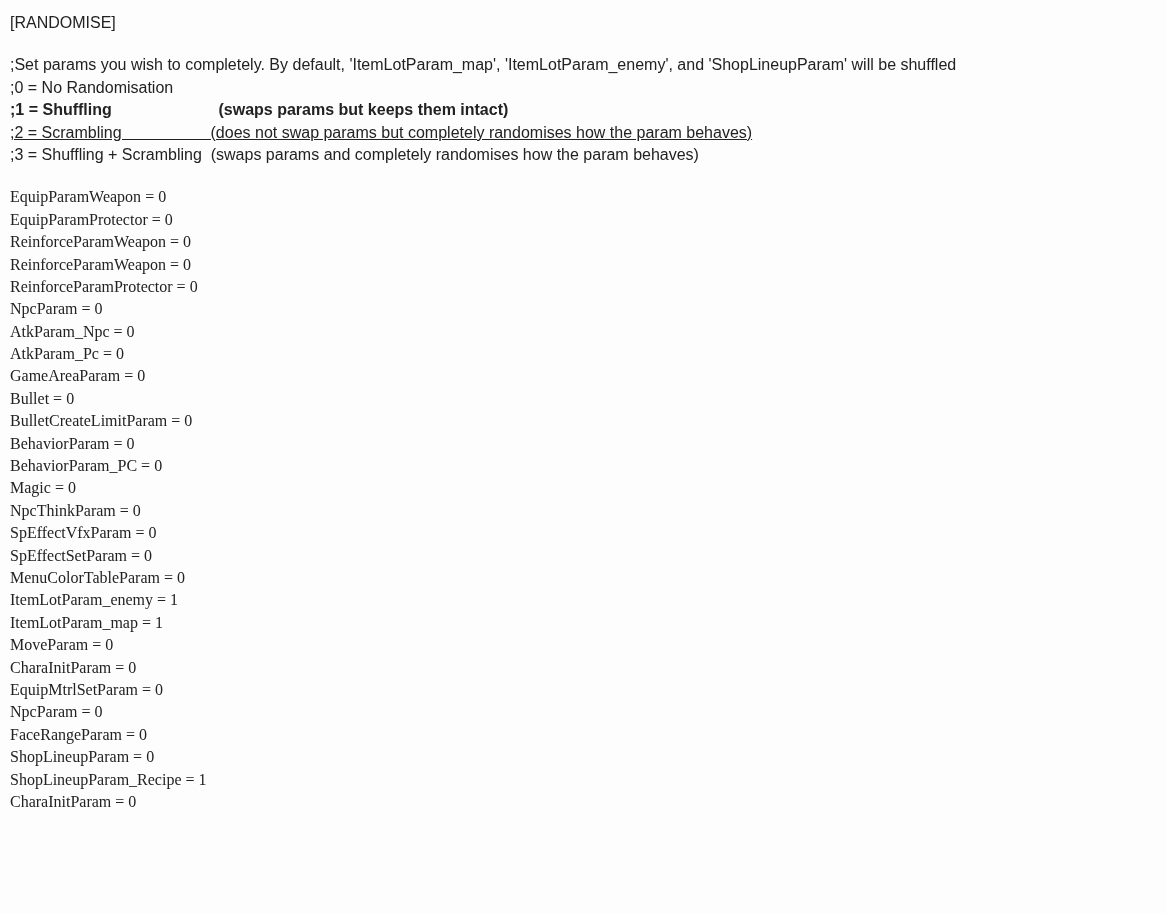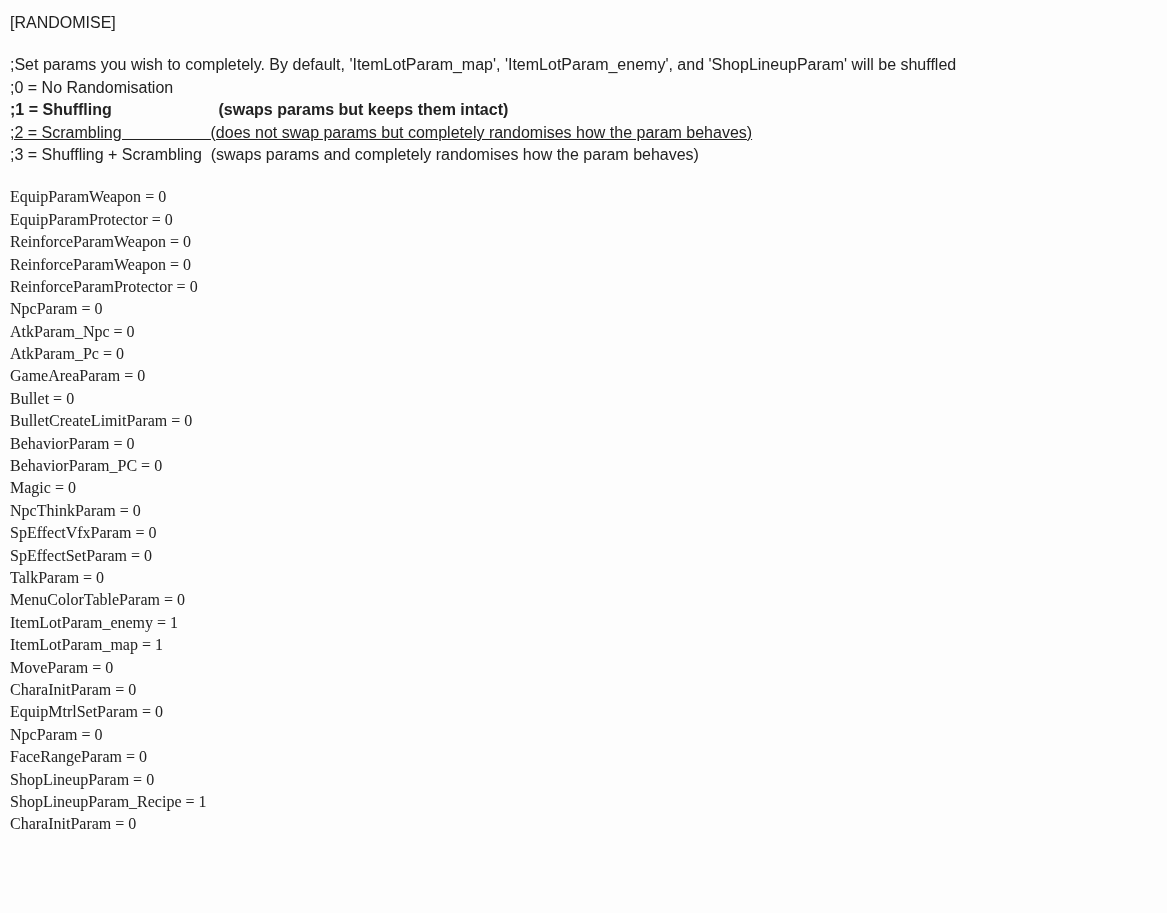--- a/index.html
+++ b/index.html
@@ -47,21 +47,20 @@
     <span class="param-row"><span>AtkParam_Pc</span><span> = </span><span>0</span></span>
     <span class="param-row"><span>GameAreaParam</span><span> = </span><span>0</span></span>
     <span class="param-row"><span>Bullet</span><span> = </span><span>0</span></span>
     <span class="param-row"><span>BulletCreateLimitParam</span><span> = </span><span>0</span></span>
     <span class="param-row"><span>BehaviorParam</span><span> = </span><span>0</span></span>
     <span class="param-row"><span>BehaviorParam_PC</span><span> = </span><span>0</span></span>
     <span class="param-row"><span>Magic</span><span> = </span><span>0</span></span>
     <span class="param-row"><span>NpcThinkParam</span><span> = </span><span>0</span></span>
     <span class="param-row"><span>SpEffectVfxParam</span><span> = </span><span>0</span></span>
     <span class="param-row"><span>SpEffectSetParam</span><span> = </span><span>0</span></span>
-    <span class="param-row"><span>TalkParam</span><span> = </span><span>0</span></span>
     <span class="param-row"><span>MenuColorTableParam</span><span> = </span><span>0</span></span>
     <span class="param-row"><span>ItemLotParam_enemy</span><span> = </span><span>1</span></span>
     <span class="param-row"><span>ItemLotParam_map</span><span> = </span><span>1</span></span>
     <span class="param-row"><span>MoveParam</span><span> = </span><span>0</span></span>
     <span class="param-row"><span>CharaInitParam</span><span> = </span><span>0</span></span>
     <span class="param-row"><span>EquipMtrlSetParam</span><span> = </span><span>0</span></span>
     <span class="param-row"><span>NpcParam</span><span> = </span><span>0</span></span>
     <span class="param-row"><span>FaceRangeParam</span><span> = </span><span>0</span></span>
     <span class="param-row"><span>ShopLineupParam</span><span> = </span><span>0</span></span>
     <span class="param-row"><span>ShopLineupParam_Recipe</span><span> = </span><span>1</span></span>

